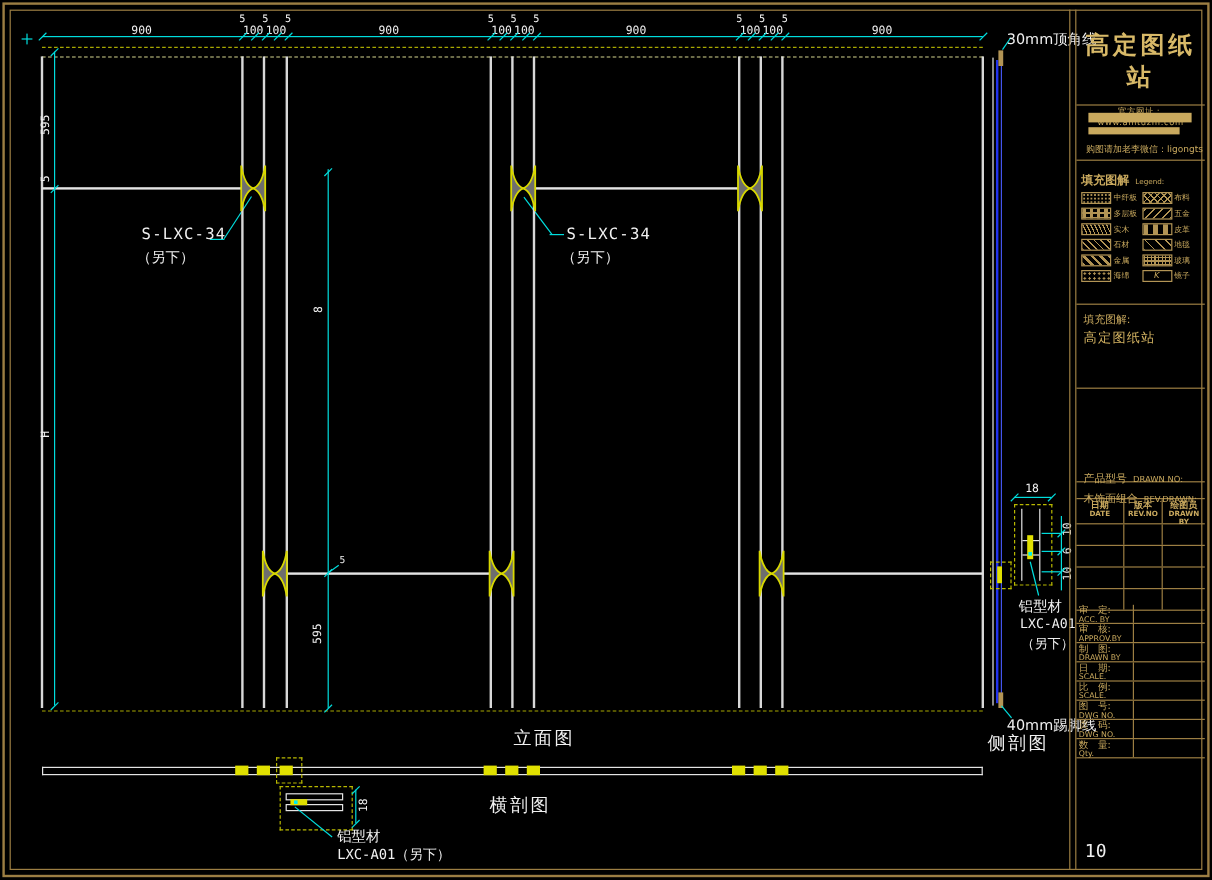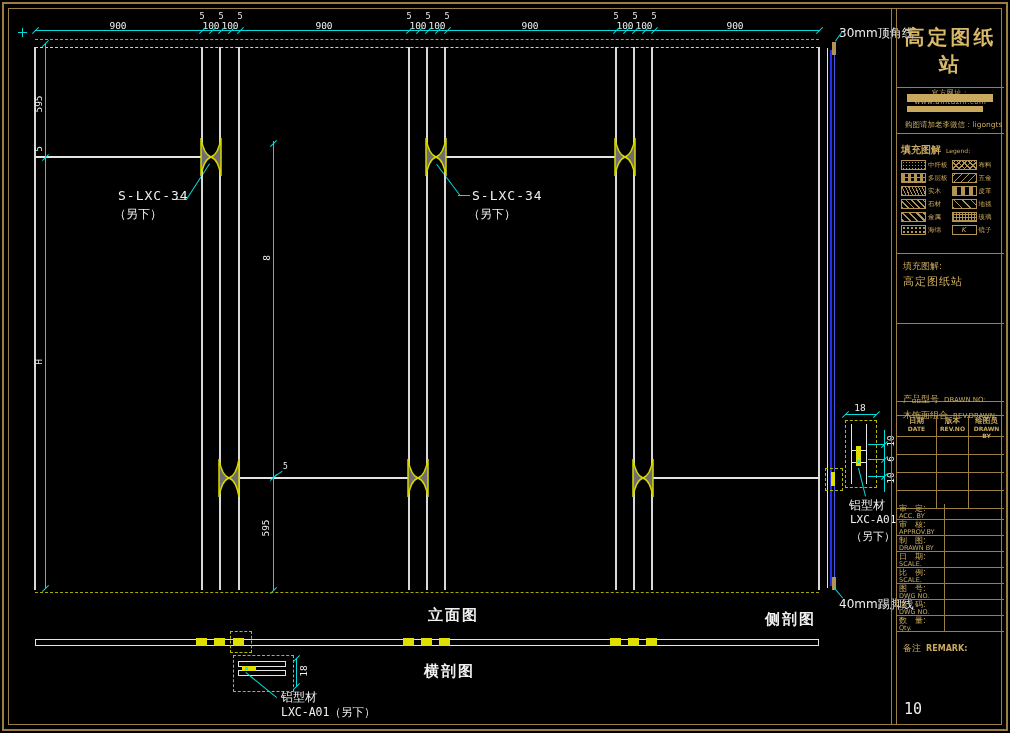--- a/index.html
+++ b/index.html
@@ -22,21 +22,21 @@
   .tick{position:absolute;width:9px;height:1px;background:#00dddd;transform:rotate(-45deg);}
   .leader{position:absolute;height:1px;background:#00dddd;transform-origin:0 0;}
   
   .tdim{position:absolute;transform:translateX(-50%);color:#f0f0f0;font-size:9.5px;
         font-family:"DejaVu Sans Mono",monospace;white-space:nowrap;}
   .tdim.small{font-size:8.5px;}
   .rlab{position:absolute;color:#f0f0f0;font-size:9.5px;font-family:"DejaVu Sans Mono",monospace;
         transform:translate(-50%,-50%) rotate(-90deg);white-space:nowrap;}
   .wtxt{position:absolute;color:#f0f0f0;white-space:nowrap;}
   .code{font-family:"DejaVu Sans Mono",monospace;}
-  .viewlabel{position:absolute;color:#f0f0f0;font-size:15px;letter-spacing:2px;white-space:nowrap;font-weight:bold;}
+  .viewlabel{position:absolute;color:#f0f0f0;font-size:15px;letter-spacing:2px;white-space:nowrap;}
   .ymark{position:absolute;height:8px;background:#e0e000;}
   .yellowpiece{position:absolute;background:#e0e000;}
   .cydot{position:absolute;width:3px;height:3px;background:#00eeee;}
   .goldcap{position:absolute;width:4px;background:#b29455;}
   
   .tb{position:absolute;left:891px;top:8px;width:112px;height:717px;border-left:1px solid #9c7e43;color:#c9a95e;}
   .tb .inner-edge{position:absolute;left:4px;top:0;width:1px;height:100%;background:#9c7e43;}
   .tb .sec{position:absolute;left:5px;right:0;border-bottom:1px solid #9c7e43;box-sizing:border-box;}
   .tb-logo{font-family:"DejaVu Serif",serif;font-weight:bold;font-size:20px;letter-spacing:3px;
            color:#d8b968;text-align:center;padding-top:16px;}
@@ -197,22 +197,22 @@
   <div class="abs" style="left:238px;top:670px;width:48px;height:6px;border:1px solid #e4e4e4;box-sizing:border-box;"></div>
   <div class="yellowpiece" style="left:242px;top:666px;width:14px;height:5px;"></div>
   <div class="cydot" style="left:245px;top:667px;"></div>
   <div class="cy-v" style="left:296px;top:658px;height:28px;"></div>
   <span class="rlab" style="left:303px;top:671px;">18</span>
   <div class="leader" style="left:246px;top:672px;width:40px;transform:rotate(39deg);"></div>
   <span class="wtxt" style="left:281px;top:689px;font-size:12px;">铝型材</span>
   <span class="wtxt code" style="left:281px;top:705px;font-size:11.5px;">LXC-A01（另下）</span>
 
   <span class="viewlabel" style="left:428px;top:606px;">立面图</span>
-  <span class="viewlabel" style="left:765px;top:610px;">侧剖图</span>
-  <span class="viewlabel" style="left:424px;top:662px;">横剖图</span>
+  <span class="viewlabel" style="left:823px;top:610px;">侧剖图</span>
+  <span class="viewlabel" style="left:408px;top:662px;">横剖图</span>
 
   <div class="cy-h" style="left:18px;top:32px;width:9px;"></div>
   <div class="cy-v" style="left:22px;top:28px;height:9px;"></div>
 
   <div class="tb">
     <div class="inner-edge"></div>
 
     <div class="sec" style="top:0;height:80px;">
       <div class="tb-logo">高定图纸站</div>
       <div class="tb-site">官方网址：www.amtuzhi.com</div>
@@ -384,24 +384,20 @@
         </div>
       <div class="inforow">
           <div class="infolab">
             <div class="infozh">数　量:</div>
             <div class="infoen">Qty.</div>
           </div>
           <div style="flex:1;"></div>
         </div>
     </div>
 
-    <div class="sec" style="top:624px;height:93px;padding:4px 6px;border-bottom:none;">
-      <span class="tb-label9">备注</span>
-      <span style="font-size:8px;font-weight:bold;">REMARK:</span>
-    </div>
     <div class="pagenum">10</div>
   </div>
 
 <div class="vl" style="left:201px;top:47px;height:543px;"></div>
     <div class="vl" style="left:219px;top:47px;height:543px;"></div>
     <div class="vl" style="left:238px;top:47px;height:543px;"></div>
     <div class="vl" style="left:408px;top:47px;height:543px;"></div>
     <div class="vl" style="left:426px;top:47px;height:543px;"></div>
     <div class="vl" style="left:444px;top:47px;height:543px;"></div>
     <div class="vl" style="left:615px;top:47px;height:543px;"></div>

